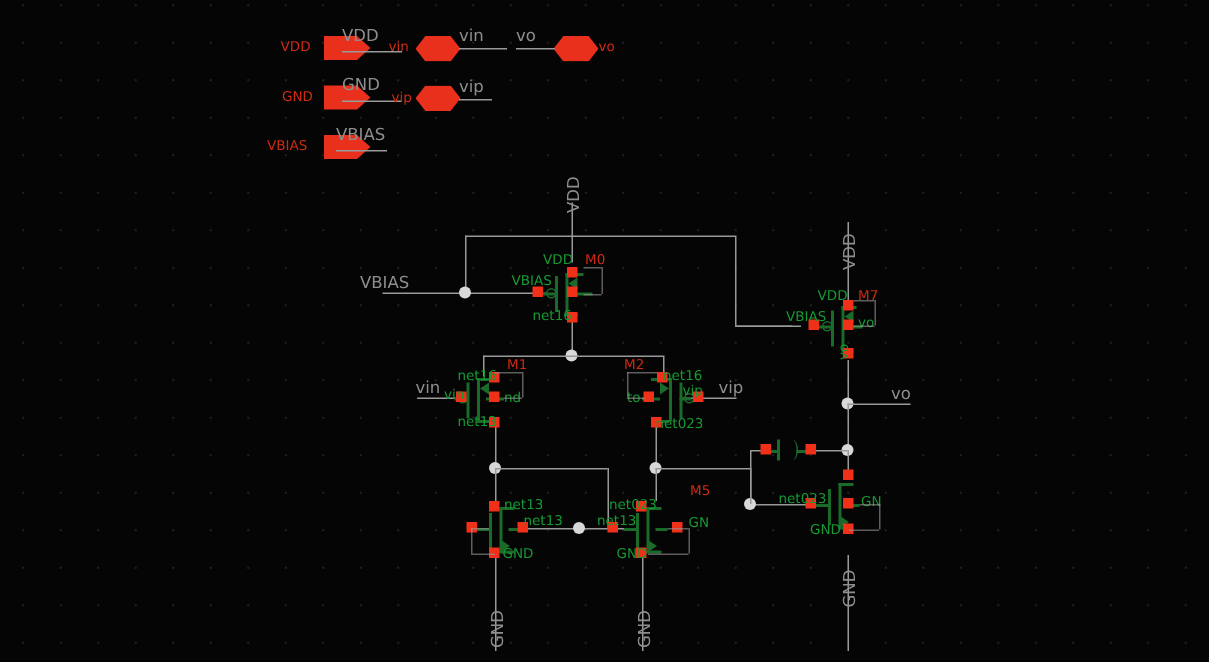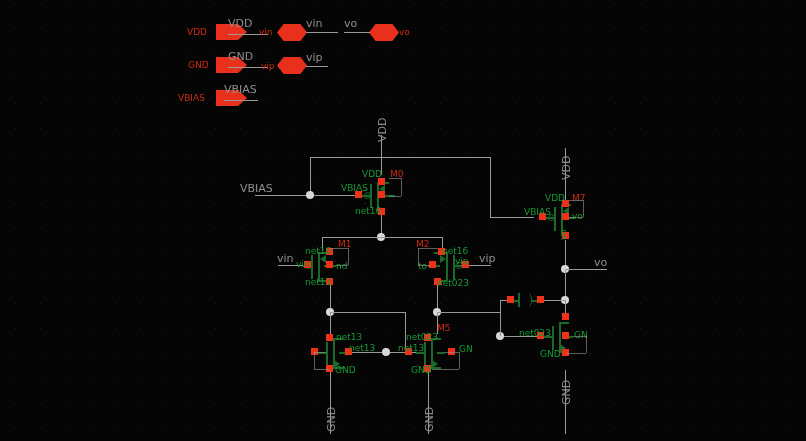--- a/index.html
+++ b/index.html
@@ -237,21 +237,21 @@
     <div class="pinsq" style="left:326px;top:365px;"></div>
     <div class="lbl net" style="left:336px;top:333px;">net13</div>
     <div class="lbl net" style="left:349px;top:344px;">net13</div>
     <div class="lbl net" style="left:335px;top:366px;">GND</div>
     <div class="wire h" style="left:314px;top:352px;width:12px;opacity:.6;"></div>
     <div class="wire v" style="left:314px;top:352px;height:17px;opacity:.6;"></div>
     <div class="wire h" style="left:314px;top:369px;width:16px;opacity:.6;"></div>
   </div>
 
   <div>
-    <div class="lbl red" style="left:437px;top:324px;">M5</div>
+    <div class="lbl red" style="left:460px;top:324px;">M5</div>
     <div class="dev v" style="left:424px;top:342px;height:24px;"></div>
     <div class="dev v" style="left:431px;top:338px;height:30px;"></div>
     <div class="dev h" style="left:431px;top:338px;width:10px;"></div>
     <div class="dev h" style="left:431px;top:367px;width:10px;"></div>
     <div class="dev h" style="left:416px;top:352px;width:8px;"></div>
     <div class="dev h" style="left:437px;top:352px;width:8px;"></div>
     <div class="arrow" style="left:432px;top:360px;border-top:4px solid transparent;border-bottom:4px solid transparent;border-left:6px solid #1a6b2a;"></div>
     <div class="pinsq" style="left:424px;top:334px;"></div>
     <div class="pinsq" style="left:405px;top:348px;"></div>
     <div class="pinsq" style="left:448px;top:348px;"></div>

